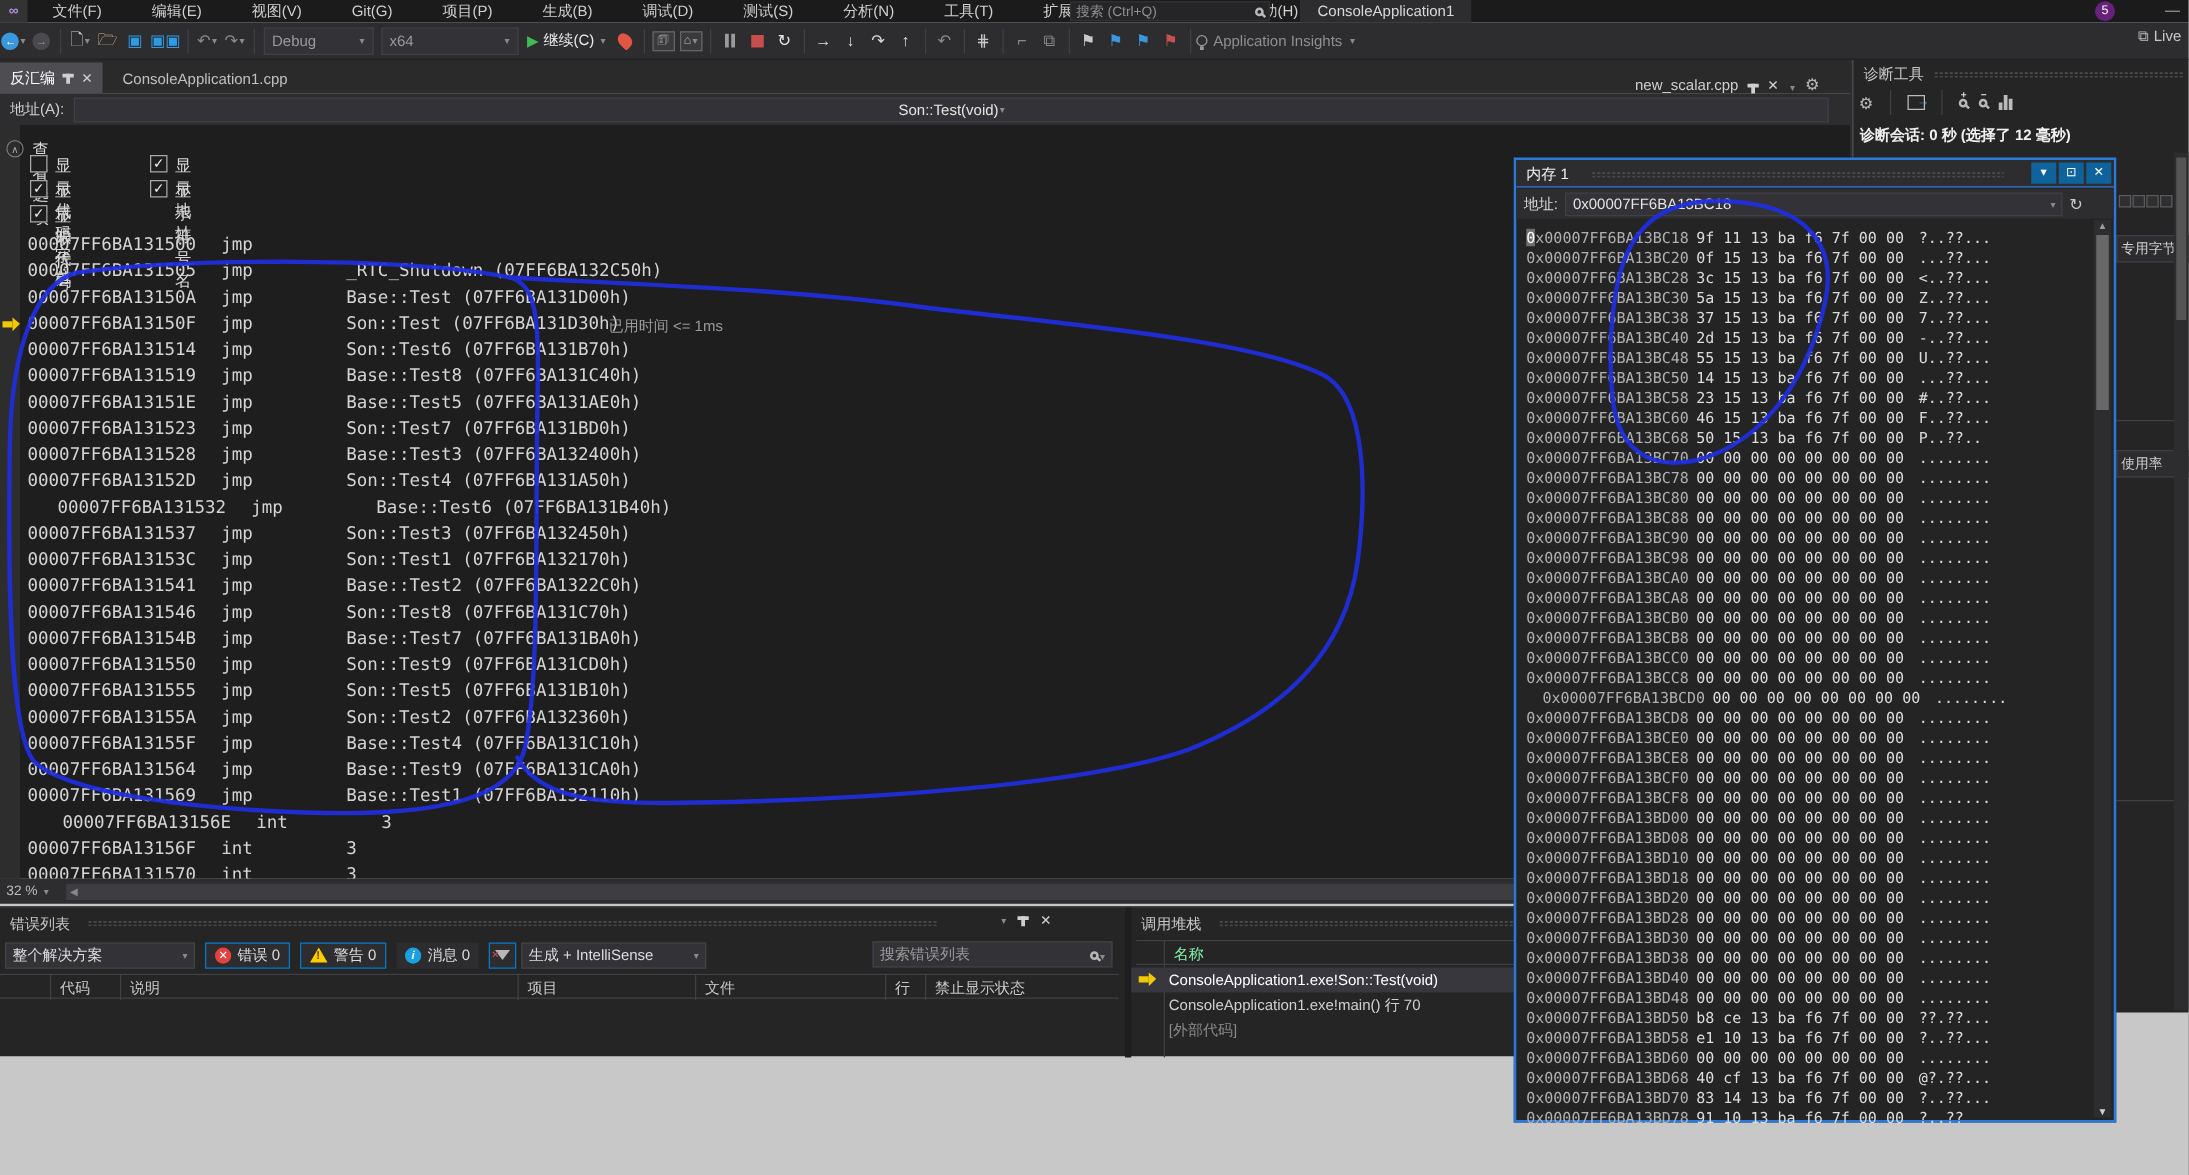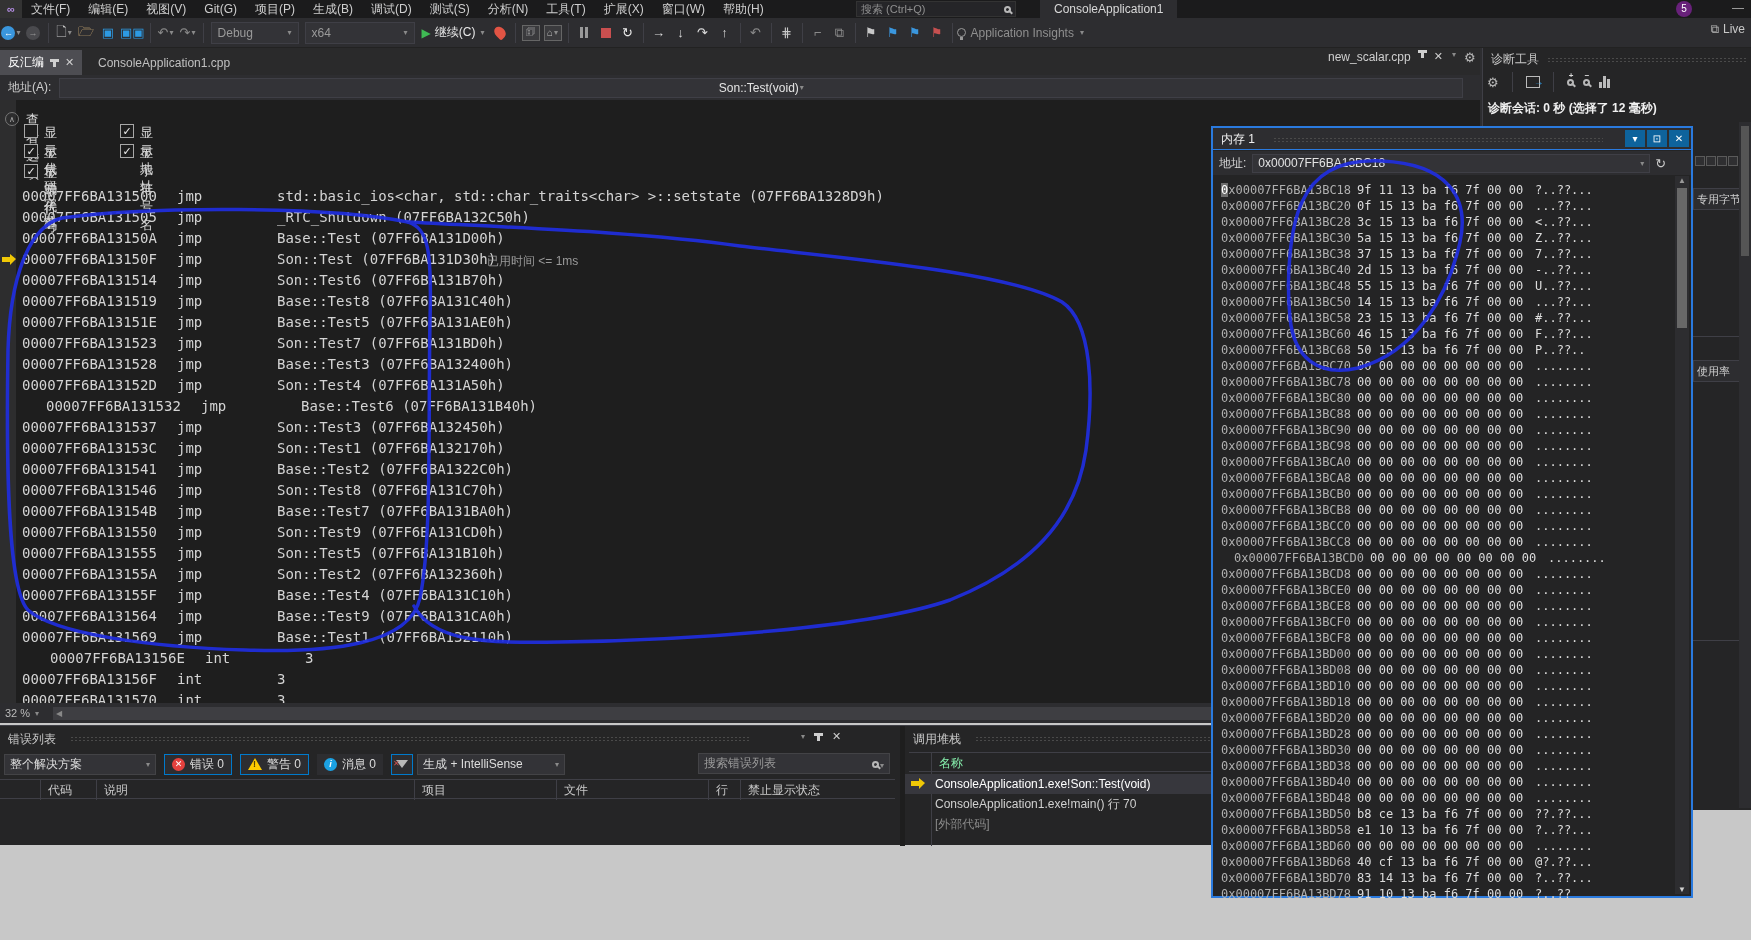--- a/index.html
+++ b/index.html
@@ -5,21 +5,21 @@
   * { margin:0; padding:0; box-sizing:border-box; }
   html,body { background:#888; }
   .screen { position:relative; width:1751px; height:940px; background:#c8c8c8;
             font-family:"Liberation Sans",sans-serif; overflow:hidden; color:#ccc; }
 
   
   .menubar { position:absolute; left:0; top:0; width:1751px; height:18px; background:#1b1b1c;
              display:flex; align-items:center; font-size:12px; color:#cfcfcf; z-index:5; }
   .vslogo { width:22px; height:18px; background:#333; color:#b78fe8; font-weight:bold;
             text-align:center; line-height:18px; font-size:11px; }
-  .mitem { padding:0 9px; line-height:18px; cursor:default;text-align:center; }
+  .mitem { padding:0 20px; line-height:18px; cursor:default;text-align:center; }
   .qsearch { position:absolute; left:856px; top:1px; width:160px; height:16px; background:#252528;
              border:1px solid #333; color:#8f8f8f; font-size:11px; padding:0 4px; display:flex;
              align-items:center; justify-content:space-between; }
   .soltitle { position:absolute; left:1040px; top:0; height:18px; padding:0 14px; background:#2d2d30;
               color:#d8d8d8; line-height:18px; font-size:12px; }
   .avatar { position:absolute; left:1676px; top:1px; width:16px; height:16px; border-radius:50%;
             background:#68217a; color:#fff; font-size:10px; text-align:center; line-height:16px; }
   .minbtn { position:absolute; left:1726px; top:0; width:24px; height:18px; color:#aaa;
             text-align:center; line-height:16px; }
 
@@ -49,21 +49,21 @@
   .bulb::after { content:""; position:absolute; left:2px; bottom:-4px; width:3px; height:3px; background:#999; }
   .liveitem { position:absolute; right:6px; top:4px; display:flex; gap:4px; align-items:center; color:#c8c8c8; }
 
   
   .tabstrip { position:absolute; left:0; top:48px; width:1480px; height:27px; background:#2a2a2b; z-index:2; }
   .tab-active { position:absolute; left:0; top:2px; height:25px; background:#4d4d52; color:#fff;
                 display:flex; align-items:center; gap:7px; padding:0 8px; font-size:12px; }
   .tab-inactive { position:absolute; left:86px; top:2px; height:25px; color:#c0c0c0; display:flex;
                   align-items:center; padding:0 12px; font-size:12px; }
   .tab-preview { position:absolute; left:1300px; top:2px; height:25px; color:#cfcfcf; display:flex;
-                 align-items:flex-start; gap:8px; padding:0 8px; font-size:12px;margin-left:20px; }
+                 align-items:flex-end; gap:8px; padding:0 8px; font-size:12px; }
   .pin { display:inline-block; width:3px; height:8px; background:#cfcfcf; position:relative; margin:0 2px; }
   .pin::before { content:""; position:absolute; left:-3px; top:0; width:9px; height:3px; background:#cfcfcf; }
   .xico { color:#cfcfcf; font-size:11px; }
   .gear { color:#b8b8b8; font-size:13px; }
   .addrbar { position:absolute; left:0; top:75px; width:1480px; height:25px; background:#2d2d30;
              display:flex; align-items:center; font-size:12px; z-index:2; }
   .addrlabel { padding:0 8px; color:#cfcfcf; }
   .addrcombo { width:1404px; height:20px; background:#333337; border:1px solid #3f3f46; color:#e4e4e4;
                display:flex; align-items:center; justify-content:center; padding:0 6px; }
 
@@ -320,21 +320,21 @@
           <span class="cblabel" style="left: 140px; top: 24px;">显示地址</span>
           <span class="cb" style="left: 24px; top: 44px;">✓</span>
           <span class="cblabel" style="left: 44px; top: 44px;">显示源代码</span>
           <span class="cb" style="left: 120px; top: 44px;">✓</span>
           <span class="cblabel" style="left: 140px; top: 44px;">显示符号名</span>
           <span class="cb" style="left: 24px; top: 64px;">✓</span>
           <span class="cblabel" style="left: 44px; top: 64px;">显示行号</span>
         </div>
     </div>
     <div id="disasm-rows">
-        <div class="drow" style="top: 88px; width: 1480px;"><span class="da">00007FF6BA131500</span><span class="dop">jmp</span><span class="dopr">std::basic_ios&lt;char, std::char_traits&lt;char&gt; &gt;::setstate (07FF6BA1328D9h)</span></div>
+        <div class="drow" style="top: 88px; width: 1480px;"><span class="da">00007FF6BA131500</span><span class="dop">jmp</span></div>
         <div class="drow" style="top: 109px; width: 1480px;"><span class="da">00007FF6BA131505</span><span class="dop">jmp</span><span class="dopr">_RTC_Shutdown (07FF6BA132C50h)</span></div>
         <div class="drow" style="top: 130px; width: 1480px;"><span class="da">00007FF6BA13150A</span><span class="dop">jmp</span><span class="dopr">Base::Test (07FF6BA131D00h)</span></div>
         <div class="curarrow" style="top: 157px;"></div>
         <div class="drow" style="top: 151px; width: 1480px;"><span class="da">00007FF6BA13150F</span><span class="dop">jmp</span><span class="dopr">Son::Test (07FF6BA131D30h)</span><span class="tip">已用时间 &lt;= 1ms</span></div>
         <div class="drow" style="top: 172px; width: 1480px;"><span class="da">00007FF6BA131514</span><span class="dop">jmp</span><span class="dopr">Son::Test6 (07FF6BA131B70h)</span></div>
         <div class="drow" style="top: 193px; width: 1480px;"><span class="da">00007FF6BA131519</span><span class="dop">jmp</span><span class="dopr">Base::Test8 (07FF6BA131C40h)</span></div>
         <div class="drow" style="top: 214px; width: 1480px;"><span class="da">00007FF6BA13151E</span><span class="dop">jmp</span><span class="dopr">Base::Test5 (07FF6BA131AE0h)</span></div>
         <div class="drow" style="top: 235px; width: 1480px;"><span class="da">00007FF6BA131523</span><span class="dop">jmp</span><span class="dopr">Son::Test7 (07FF6BA131BD0h)</span></div>
         <div class="drow" style="top: 256px; width: 1480px;"><span class="da">00007FF6BA131528</span><span class="dop">jmp</span><span class="dopr">Base::Test3 (07FF6BA132400h)</span></div>
         <div class="drow" style="top: 277px; width: 1480px;"><span class="da">00007FF6BA13152D</span><span class="dop">jmp</span><span class="dopr">Son::Test4 (07FF6BA131A50h)</span></div>

